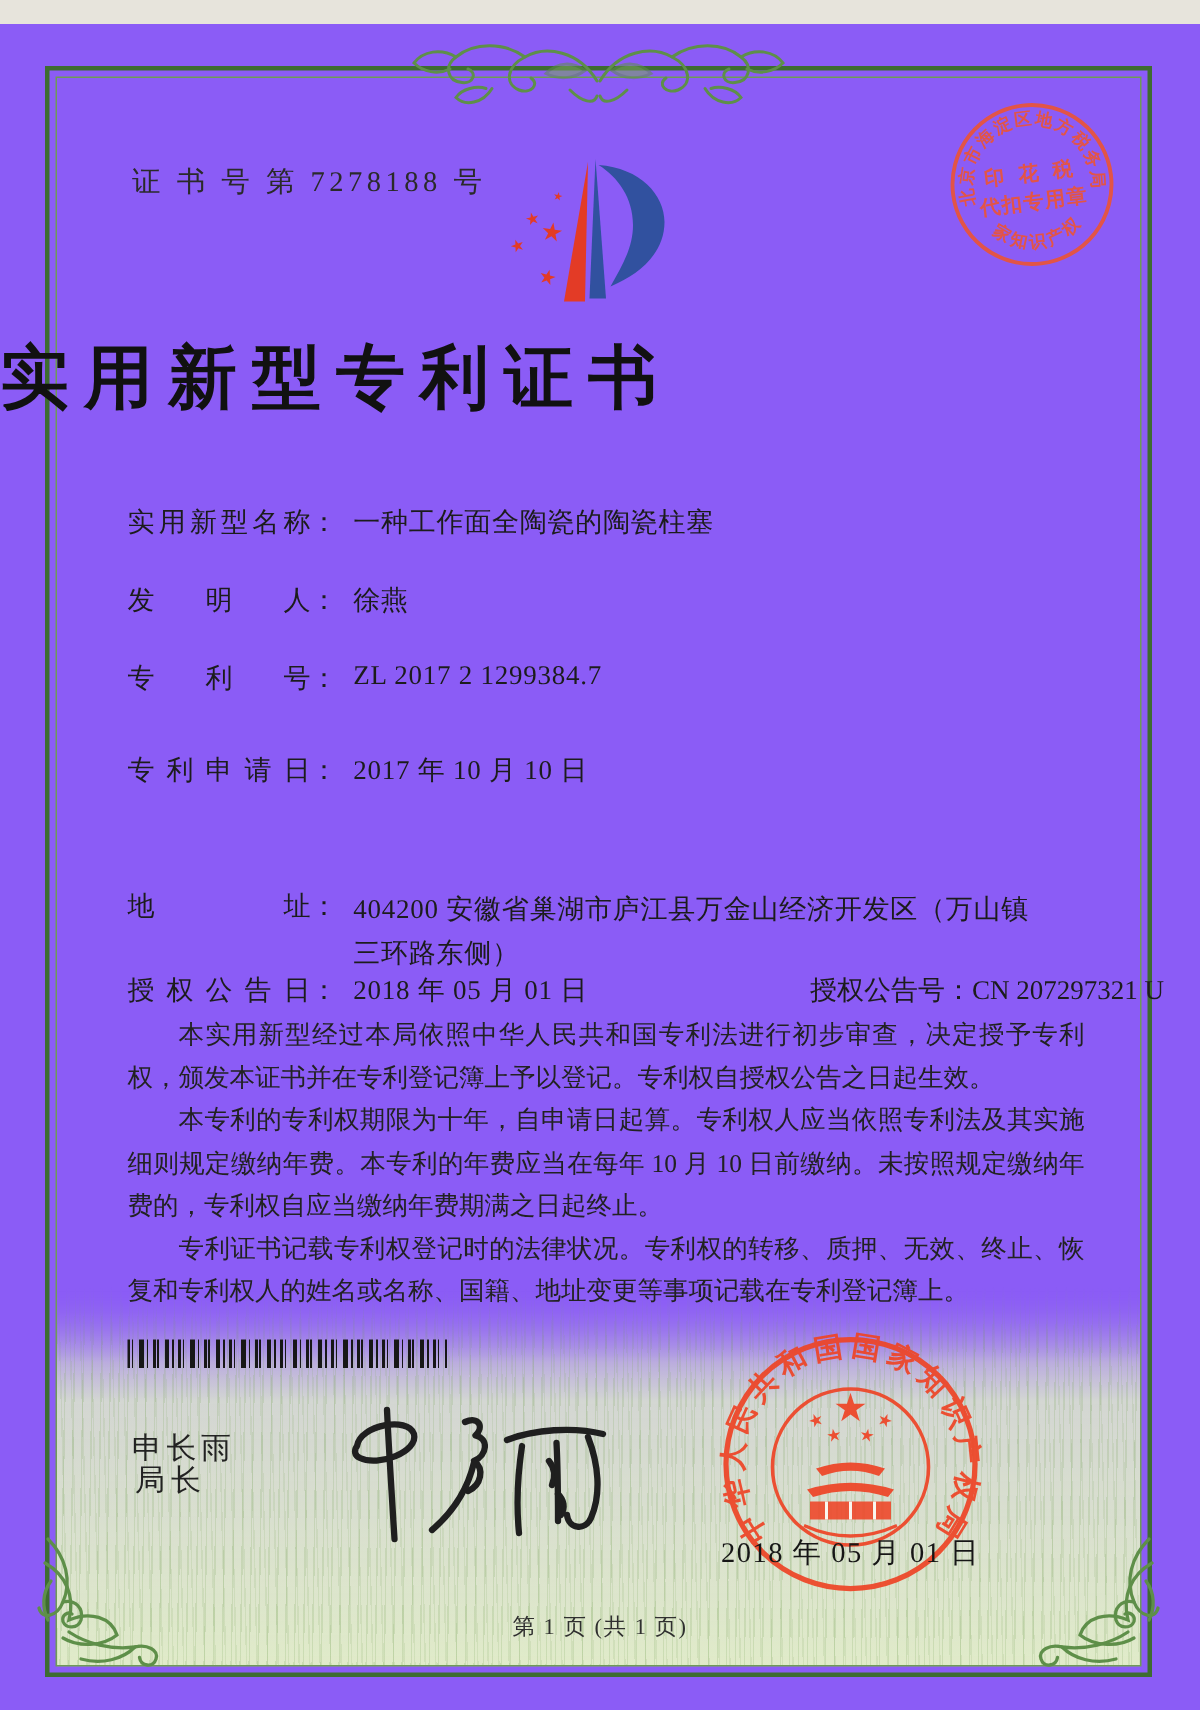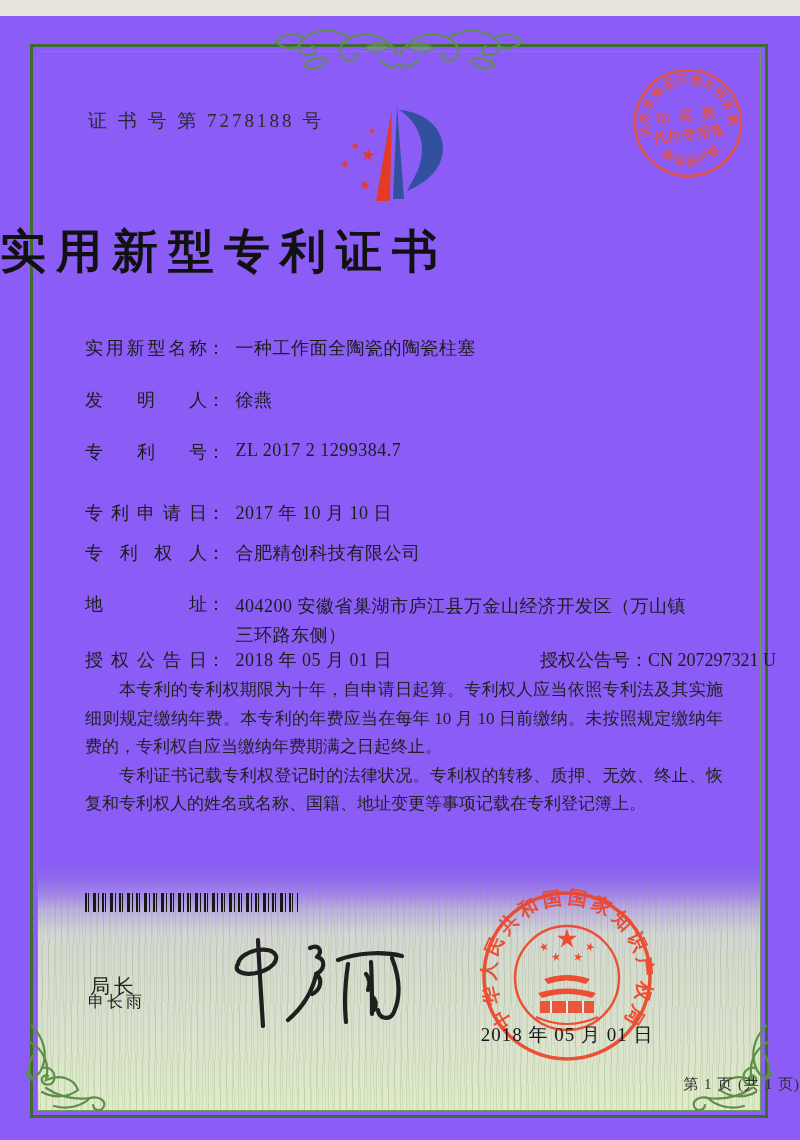--- a/index.html
+++ b/index.html
@@ -44,29 +44,29 @@
 
   .barcode{
     position:absolute; left:85px; top:877px; width:213px; height:19px;
     background:repeating-linear-gradient(90deg,
       #171717 0 2px, rgba(0,0,0,0) 2px 3px,
       #171717 3px 4px, rgba(0,0,0,0) 4px 8px,
       #171717 8px 11px, rgba(0,0,0,0) 11px 13px,
       #171717 13px 14px, rgba(0,0,0,0) 14px 17px);
   }
   .signer-title{position:absolute; left:90px; top:957px; font-size:20px; letter-spacing:4px; color:#222;}
-  .signer-name{position:absolute; left:88px; top:976px; font-size:16px; letter-spacing:3px; color:#222;}
+  .signer-name{position:absolute; left:88px; top:936px; font-size:20px; letter-spacing:3px; color:#222;}
   .signature{position:absolute; left:222px; top:918px;}
 
   .seal{position:absolute; left:472px; top:865px; opacity:.93;}
   .seal-date{position:absolute; left:472px; top:1006px; width:190px; text-align:center;
     font-size:19px; letter-spacing:1px; color:#161616; z-index:6;}
   .stamp{position:absolute; left:628px; top:47px; transform:rotate(-7deg); opacity:.88;}
 
-  .footer{position:absolute; left:0; top:1059px; width:100%; text-align:right; font-size:15px; color:#2f2f2f; letter-spacing:1px;}
+  .footer{position:absolute; left:0; top:1059px; width:100%; text-align:center; font-size:15px; color:#2f2f2f; letter-spacing:1px;}
   svg text{font-family:"Liberation Serif","DejaVu Serif",serif;}
 </style>
 </head>
 <body>
 
 <div class="page">
 
   <svg width="0" height="0" style="position:absolute" aria-hidden="true">
     <defs>
       <path id="star5" d="M0,-1 L0.2245,-0.309 L0.9511,-0.309 L0.3633,0.118 L0.5878,0.809 L0,0.382 L-0.5878,0.809 L-0.3633,0.118 L-0.9511,-0.309 L-0.2245,-0.309 Z"></path>
@@ -143,35 +143,32 @@
     <span class="fvalue">徐燕</span>
   </div>
   <div class="frow" style="top:424px">
     <span class="flabel">专利号</span><span class="fcolon">：</span>
     <span class="fvalue">ZL 2017 2 1299384.7</span>
   </div>
   <div class="frow" style="top:485px">
     <span class="flabel">专利申请日</span><span class="fcolon">：</span>
     <span class="fvalue">2017 年 10 月 10 日</span>
   </div>
-  <div class="frow" style="top:525px">
-    <span class="flabel">专利权人</span><span class="fcolon">：</span>
-    <span class="fvalue">合肥精创科技有限公司</span>
-  </div>
   <div class="frow" style="top:576px">
     <span class="flabel">地址</span><span class="fcolon">：</span>
     <span class="fvalue wrap">404200 安徽省巢湖市庐江县万金山经济开发区（万山镇三环路东侧）</span>
   </div>
   <div class="frow" style="top:632px">
     <span class="flabel">授权公告日</span><span class="fcolon">：</span>
     <span class="fvalue">2018 年 05 月 01 日</span>
     <span class="grant-right"><span>授权公告号</span><span>：</span><span>CN 207297321 U</span></span>
   </div>
 
   <div class="paras">
+    <p>本实用新型经过本局依照中华人民共和国专利法进行初步审查，决定授予专利权，颁发本证书并在专利登记簿上予以登记。专利权自授权公告之日起生效。</p>
     <p>本专利的专利权期限为十年，自申请日起算。专利权人应当依照专利法及其实施细则规定缴纳年费。本专利的年费应当在每年 10 月 10 日前缴纳。未按照规定缴纳年费的，专利权自应当缴纳年费期满之日起终止。</p>
     <p>专利证书记载专利权登记时的法律状况。专利权的转移、质押、无效、终止、恢复和专利权人的姓名或名称、国籍、地址变更等事项记载在专利登记簿上。</p>
   </div>
 
   <div class="barcode"></div>
 
   <div class="signer-title">局长</div>
   <div class="signer-name">申长雨</div>
 
   <svg class="signature" width="190" height="95" viewBox="0 0 190 95">

